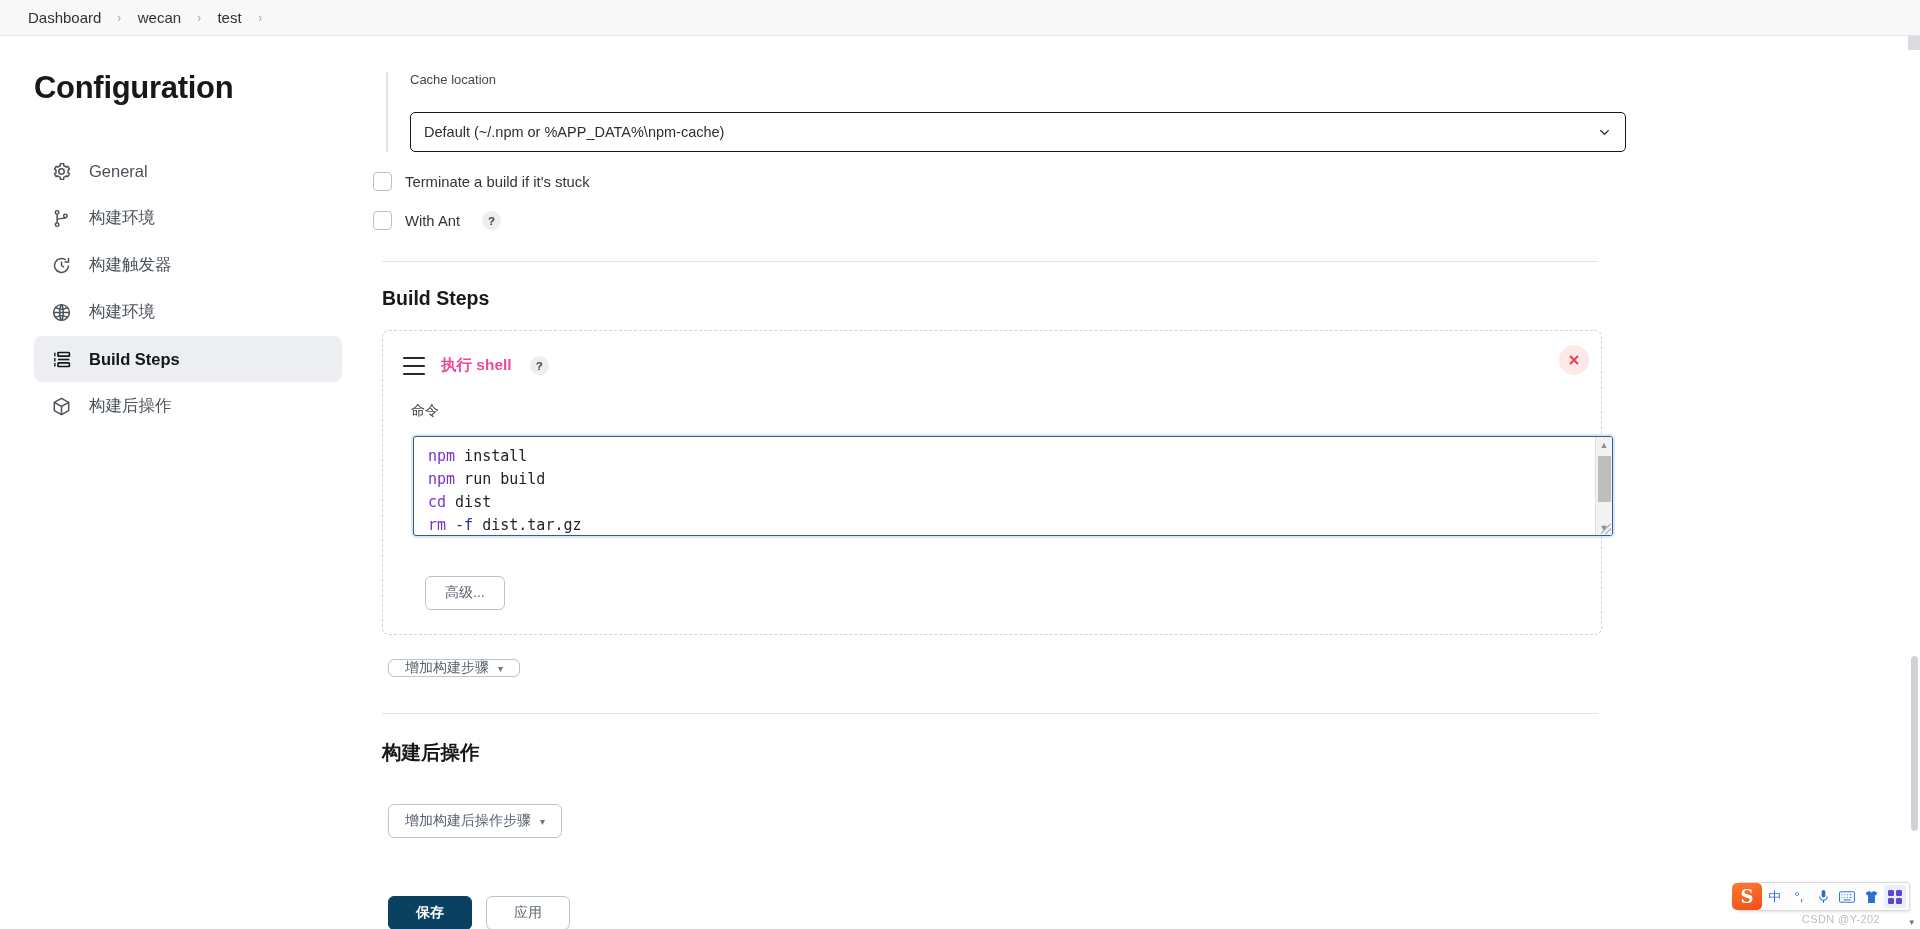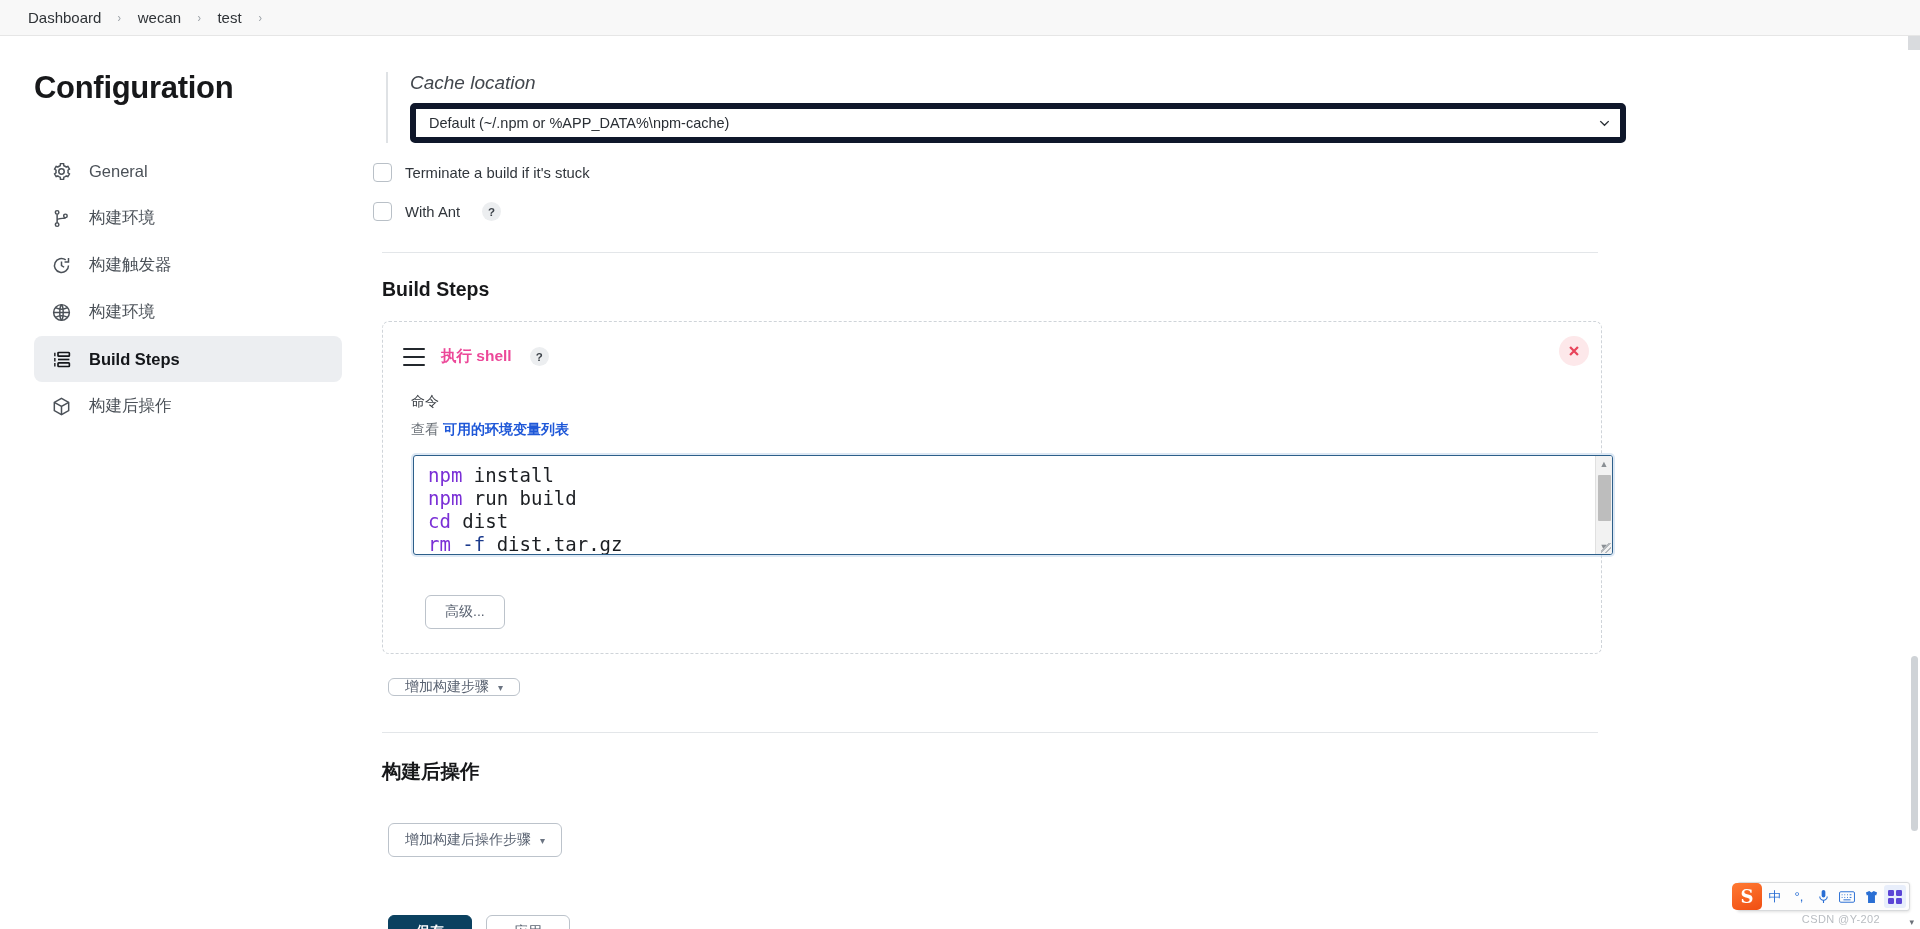--- a/index.html
+++ b/index.html
@@ -54,26 +54,26 @@
 
   
   .main {
     flex: 1; position: relative;
     padding: 0 0 0 0;
     overflow: hidden;
   }
   .main-inner { width: 1250px; padding-top: 36px; margin-left: 10px; }
 
   .nested { border-left: 2px solid #dfe2e5; padding-left: 22px; margin-left: 4px; }
-  .field-label { font-size: 19px; color: #42474d; margin-bottom: 9px; font-style: italic; }
+  .field-label { font-size: 13px; color: #42474d; margin-bottom: 25px; }
 
   .select-wrap { position: relative; width: 1216px; }
   select.styled, .fake-select {
     width: 100%; height: 40px;
-    border: 6px solid #0f172a; border-radius: 5px;
+    border: 1px solid #0f172a; border-radius: 5px;
     background: #fff; font-size: 14.5px; color: #2a2f35;
     padding: 0 36px 0 13px;
     display: flex; align-items: center;
     appearance: none; -webkit-appearance: none;
     font-family: "Liberation Sans", sans-serif;
   }
   .chev {
     position: absolute; right: 14px; top: 50%; transform: translateY(-50%);
     pointer-events: none; color: #2a2f35;
   }
@@ -134,21 +134,21 @@
     border-radius: 3px;
     background: #fff;
     box-shadow: 0 0 0 2px rgba(180,205,230,0.45);
     display: flex;
     overflow: hidden;
   }
   .code-area {
     flex: 1;
     padding: 8px 0 0 14px;
     font-family: "DejaVu Sans Mono", "Liberation Mono", monospace;
-    font-size: 19px; line-height: 23px;
+    font-size: 15px; line-height: 23px;
     color: #1c1f23;
     white-space: pre;
     overflow: hidden;
   }
   .tok-cmd { color: #7a2fd6; }
   .tok-flag { color: #1b3a8c; }
   .scrollbar {
     width: 17px; flex: 0 0 17px;
     background: #f2f2f2;
     border-left: 1px solid #e0e0e0;
@@ -358,24 +358,20 @@
                 <i></i>
                 <i></i>
                 <i></i>
               </span>
             <span class="step-title">执行 shell</span>
             <span class="help-badge" style="margin-left:2px">?</span>
           </div>
 
           <div class="cmd-label">命令</div>
 
-          <div class="env-line">
-            <span>查看</span>
-            <a class="env-link">可用的环境变量列表</a>
-          </div>
 
           <div class="code-wrap">
             <div class="code-area"><span class="tok-cmd">npm</span> install
 <span class="tok-cmd">npm</span> run build
 <span class="tok-cmd">cd</span> dist
 <span class="tok-cmd">rm</span> <span class="tok-flag">-f</span> dist.tar.gz</div>
             <div class="scrollbar">
               <span class="sb-arrow">▲</span>
               <div class="sb-track">
                   <div class="sb-thumb"></div>

